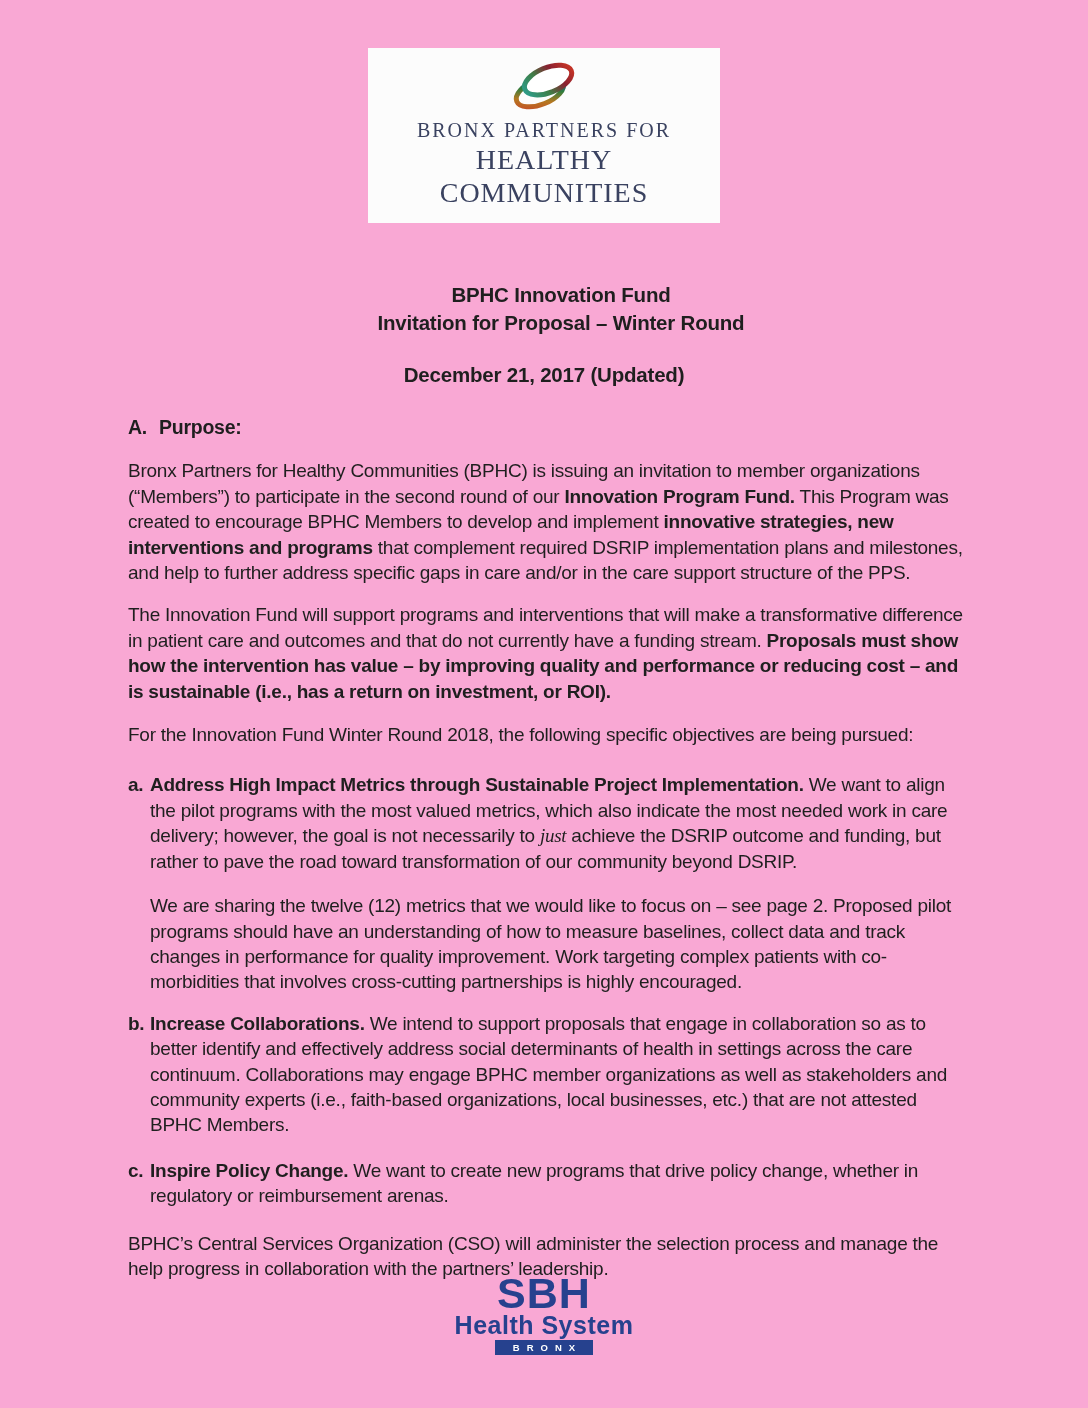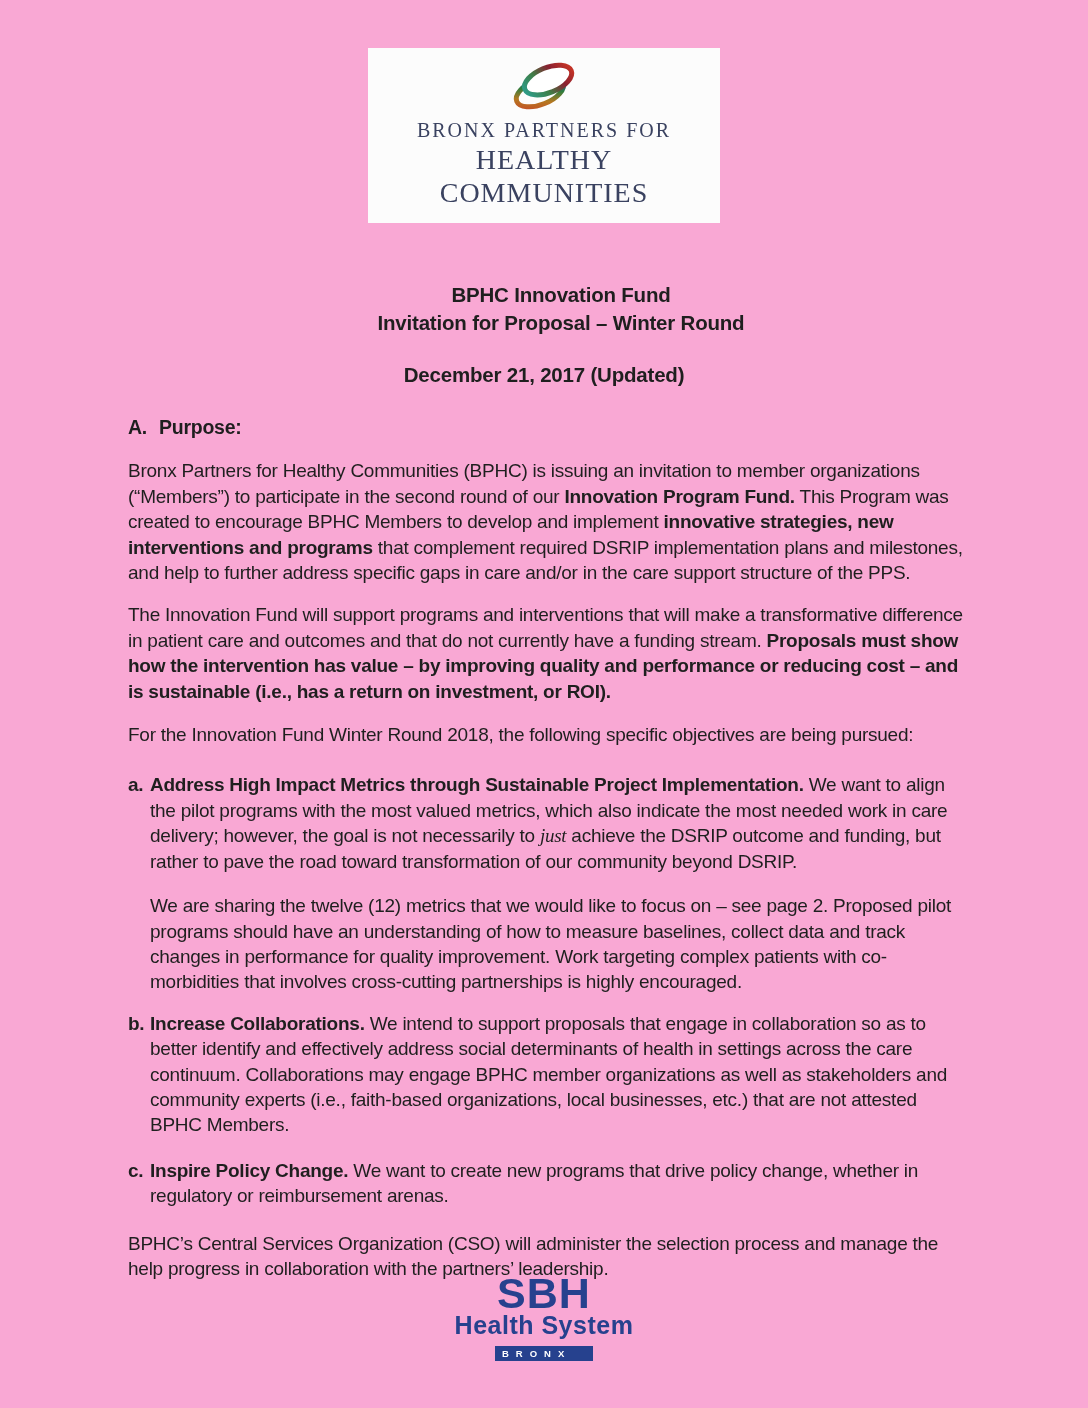--- a/index.html
+++ b/index.html
@@ -89,24 +89,24 @@
     text-align:center;
   }
   .sbh-hs{
     margin-top:4px;
     font-size:25px;line-height:18px;
     font-weight:bold;
     letter-spacing:0.5px;
     color:#26418e;
   }
   .sbh-bar{
-    margin:12px auto 0;
+    margin:6px auto 0;
     width:98px;height:15px;
     background:#26418e;
-    display:flex;align-items:center;
+    display:flex;align-items:center;justify-content:center;
   }
   .sbh-bar span{
     color:#ffffff;
     font-size:9.5px;
     font-weight:bold;
     letter-spacing:7px;
     text-indent:7px;
     line-height:15px;
   }
 </style>

